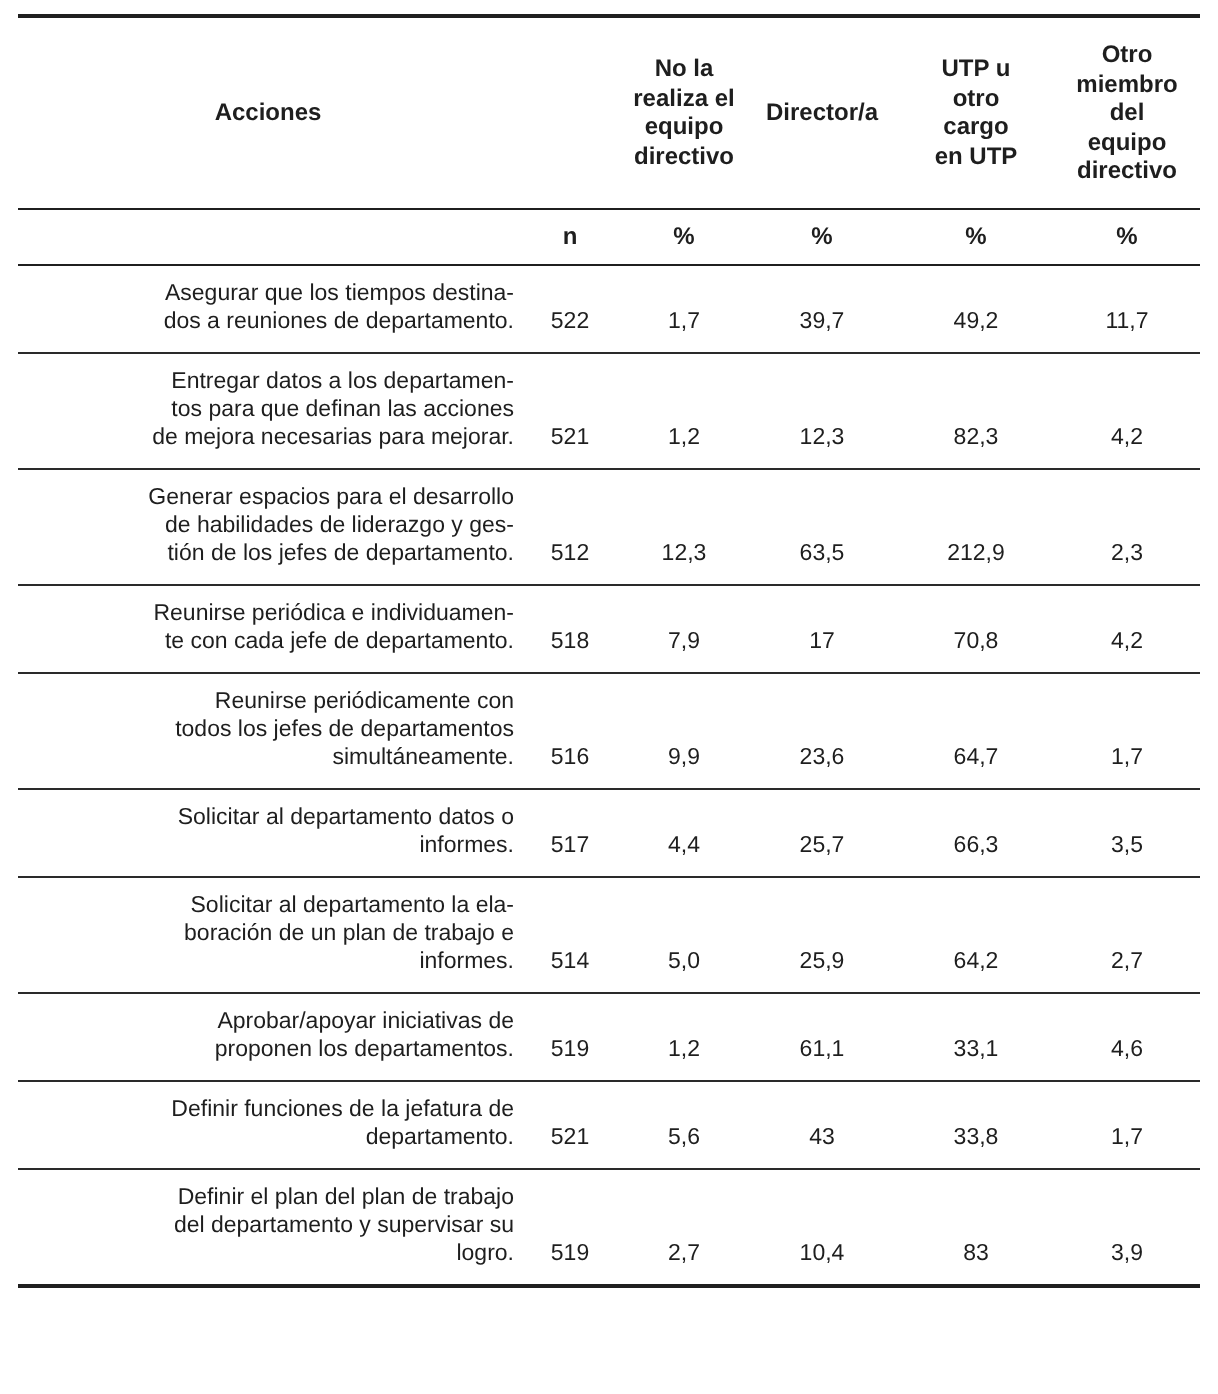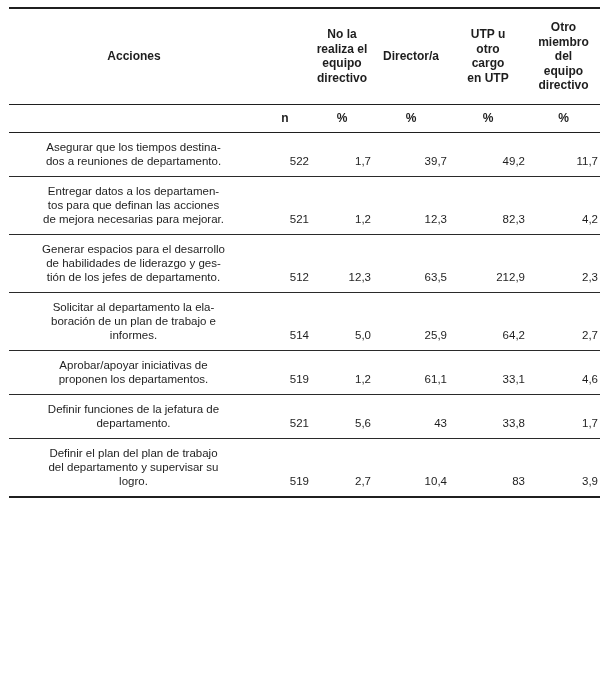--- a/index.html
+++ b/index.html
@@ -47,25 +47,25 @@
     border-bottom: 1px solid #1f1f1f;
     font-size: 12px;
   }
   tbody td {
     border-bottom: 1px solid #2a2a2a;
     vertical-align: bottom;
     padding: 7px 2px 8px 2px;
   }
   tbody tr:last-child td { border-bottom: none; }
   td.action {
-    text-align: center;
+    text-align: right;
     white-space: pre-line;
     padding-left: 1px;
   }
-  td.num, th.num { text-align: right; }
+  td.num, th.num { text-align: center; }
 </style>
 </head>
 <body>
 
 <div class="page">
   <table class="results">
     <colgroup>
       <col style="width:250px">
       <col style="width:52px">
       <col style="width:62px">
@@ -125,20 +125,48 @@
         <td class="action">Generar espacios para el desarrollo
 de habilidades de liderazgo y ges-
 tión de los jefes de departamento.</td>
         <td class="num">512</td>
         <td class="num">12,3</td>
         <td class="num">63,5</td>
         <td class="num">212,9</td>
         <td class="num">2,3</td>
       </tr>
       <tr>
+        <td class="action">Reunirse periódica e individuamen-
+te con cada jefe de departamento.</td>
+        <td class="num">518</td>
+        <td class="num">7,9</td>
+        <td class="num">17</td>
+        <td class="num">70,8</td>
+        <td class="num">4,2</td>
+      </tr>
+      <tr>
+        <td class="action">Reunirse periódicamente con
+todos los jefes de departamentos
+simultáneamente.</td>
+        <td class="num">516</td>
+        <td class="num">9,9</td>
+        <td class="num">23,6</td>
+        <td class="num">64,7</td>
+        <td class="num">1,7</td>
+      </tr>
+      <tr>
+        <td class="action">Solicitar al departamento datos o
+informes.</td>
+        <td class="num">517</td>
+        <td class="num">4,4</td>
+        <td class="num">25,7</td>
+        <td class="num">66,3</td>
+        <td class="num">3,5</td>
+      </tr>
+      <tr>
         <td class="action">Solicitar al departamento la ela-
 boración de un plan de trabajo e
 informes.</td>
         <td class="num">514</td>
         <td class="num">5,0</td>
         <td class="num">25,9</td>
         <td class="num">64,2</td>
         <td class="num">2,7</td>
       </tr>
       <tr>

